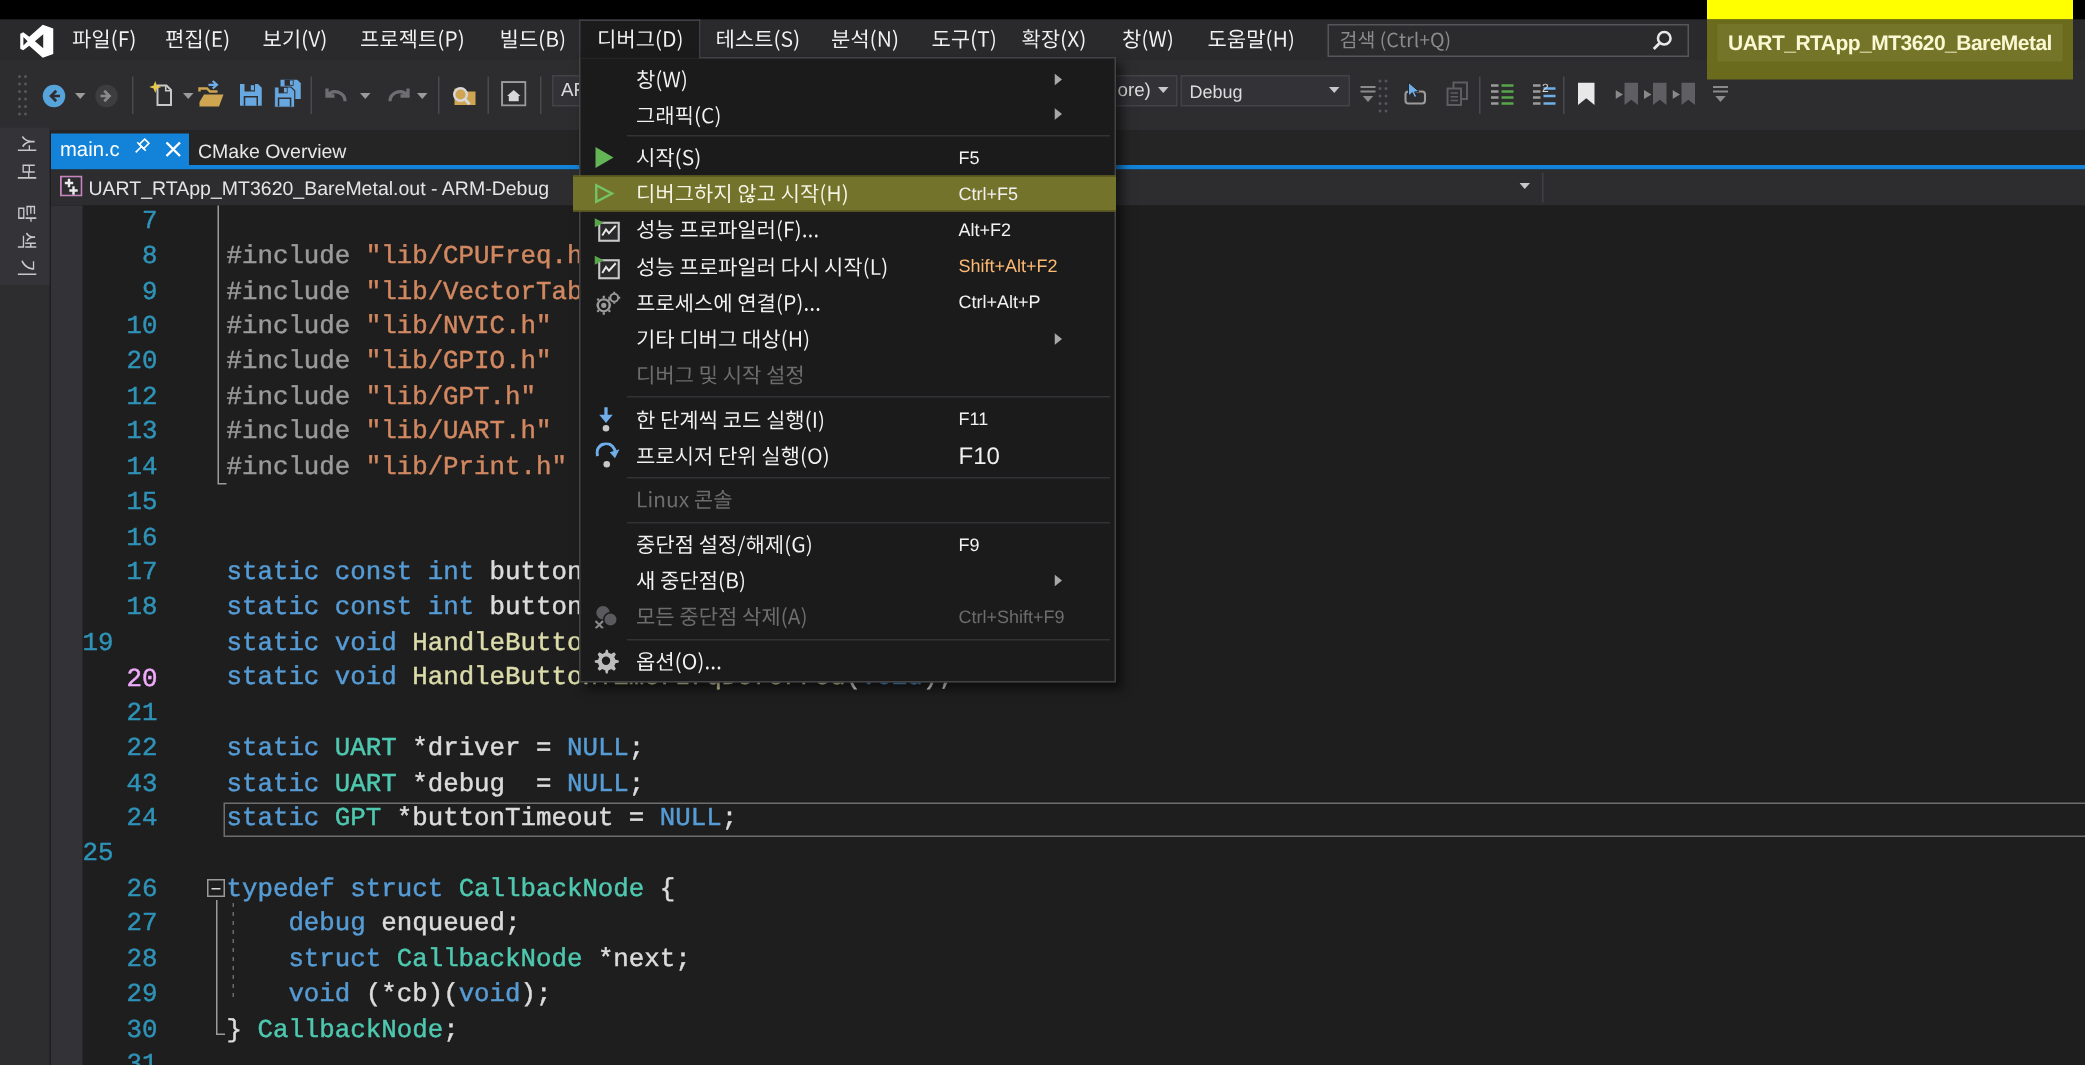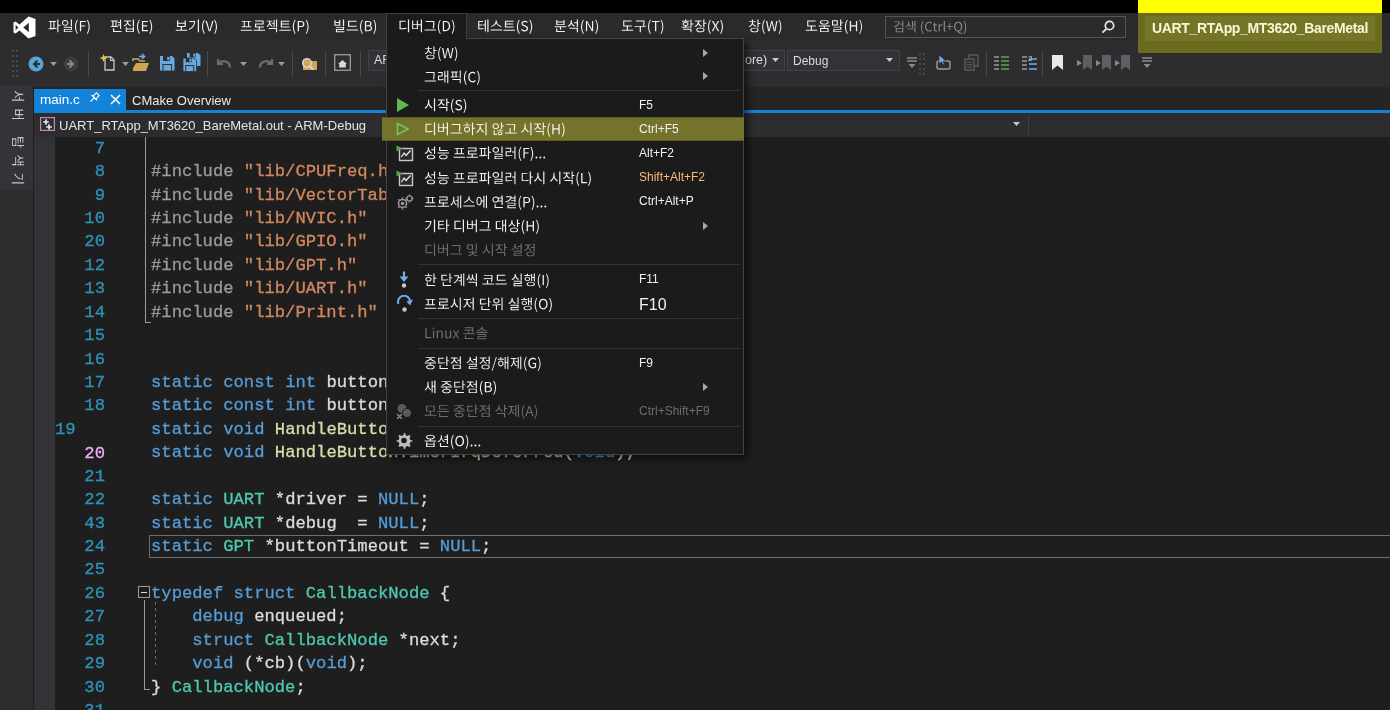--- a/index.html
+++ b/index.html
@@ -281,21 +281,21 @@
 <div class="abs mono" style="left:151px;top:417.8px;height:23.4px;line-height:23.4px;color:#dcdcdc"><span class="k">static</span> <span class="k">void</span> <span class="f">HandleButtonTimerIrq</span><span class="w">(</span><span class="k">void</span><span class="w">);</span></div>
 <div class="abs mono" style="left:55px;top:442px;width:50px;height:23.4px;line-height:23.4px;text-align:right;color:#f0abfc">20</div>
 <div class="abs mono" style="left:151px;top:441.2px;height:23.4px;line-height:23.4px;color:#dcdcdc"><span class="k">static</span> <span class="k">void</span> <span class="f">HandleButtonTimerIrqDeferred</span><span class="w">(</span><span class="k">void</span><span class="w">);</span></div>
 <div class="abs mono" style="left:55px;top:464.6px;width:50px;height:23.4px;line-height:23.4px;text-align:right;color:#2f93b8">21</div>
 <div class="abs mono" style="left:55px;top:488.0px;width:50px;height:23.4px;line-height:23.4px;text-align:right;color:#2f93b8">22</div>
 <div class="abs mono" style="left:151px;top:488.0px;height:23.4px;line-height:23.4px;color:#dcdcdc"><span class="k">static</span> <span class="t">UART</span> <span class="w">*driver = </span><span class="k">NULL</span><span class="w">;</span></div>
 <div class="abs mono" style="left:55px;top:511.5px;width:50px;height:23.4px;line-height:23.4px;text-align:right;color:#2f93b8">43</div>
 <div class="abs mono" style="left:151px;top:511.5px;height:23.4px;line-height:23.4px;color:#dcdcdc"><span class="k">static</span> <span class="t">UART</span> <span class="w">*debug&nbsp;&nbsp;= </span><span class="k">NULL</span><span class="w">;</span></div>
 <div class="abs mono" style="left:55px;top:534.9px;width:50px;height:23.4px;line-height:23.4px;text-align:right;color:#2f93b8">24</div>
 <div class="abs mono" style="left:151px;top:534.9px;height:23.4px;line-height:23.4px;color:#dcdcdc"><span class="k">static</span> <span class="t">GPT</span> <span class="w">*buttonTimeout = </span><span class="k">NULL</span><span class="w">;</span></div>
-<div class="abs mono" style="left:55px;top:558.3px;width:50px;height:23.4px;line-height:23.4px;text-align:right;color:#2f93b8">25</div>
+<div class="abs mono" style="left:55px;top:558.3px;width:50px;height:23.4px;line-height:23.4px;color:#2f93b8">25</div>
 <div class="abs mono" style="left:55px;top:581.8px;width:50px;height:23.4px;line-height:23.4px;text-align:right;color:#2f93b8">26</div>
 <div class="abs mono" style="left:151px;top:581.8px;height:23.4px;line-height:23.4px;color:#dcdcdc"><span class="k">typedef</span> <span class="k">struct</span> <span class="t">CallbackNode</span> <span class="w">{</span></div>
 <div class="abs mono" style="left:55px;top:605.2px;width:50px;height:23.4px;line-height:23.4px;text-align:right;color:#2f93b8">27</div>
 <div class="abs mono" style="left:151px;top:605.2px;height:23.4px;line-height:23.4px;color:#dcdcdc">    <span class="k">debug</span> <span class="w">enqueued;</span></div>
 <div class="abs mono" style="left:55px;top:628.6px;width:50px;height:23.4px;line-height:23.4px;text-align:right;color:#2f93b8">28</div>
 <div class="abs mono" style="left:151px;top:628.6px;height:23.4px;line-height:23.4px;color:#dcdcdc">    <span class="k">struct</span> <span class="t">CallbackNode</span> <span class="w">*next;</span></div>
 <div class="abs mono" style="left:55px;top:652.1px;width:50px;height:23.4px;line-height:23.4px;text-align:right;color:#2f93b8">29</div>
 <div class="abs mono" style="left:151px;top:652.1px;height:23.4px;line-height:23.4px;color:#dcdcdc">    <span class="k">void</span> <span class="w">(*cb)(</span><span class="k">void</span><span class="w">);</span></div>
 <div class="abs mono" style="left:55px;top:675.5px;width:50px;height:23.4px;line-height:23.4px;text-align:right;color:#2f93b8">30</div>
 <div class="abs mono" style="left:151px;top:675.5px;height:23.4px;line-height:23.4px;color:#dcdcdc"><span class="w">} </span><span class="t">CallbackNode</span><span class="w">;</span></div>

